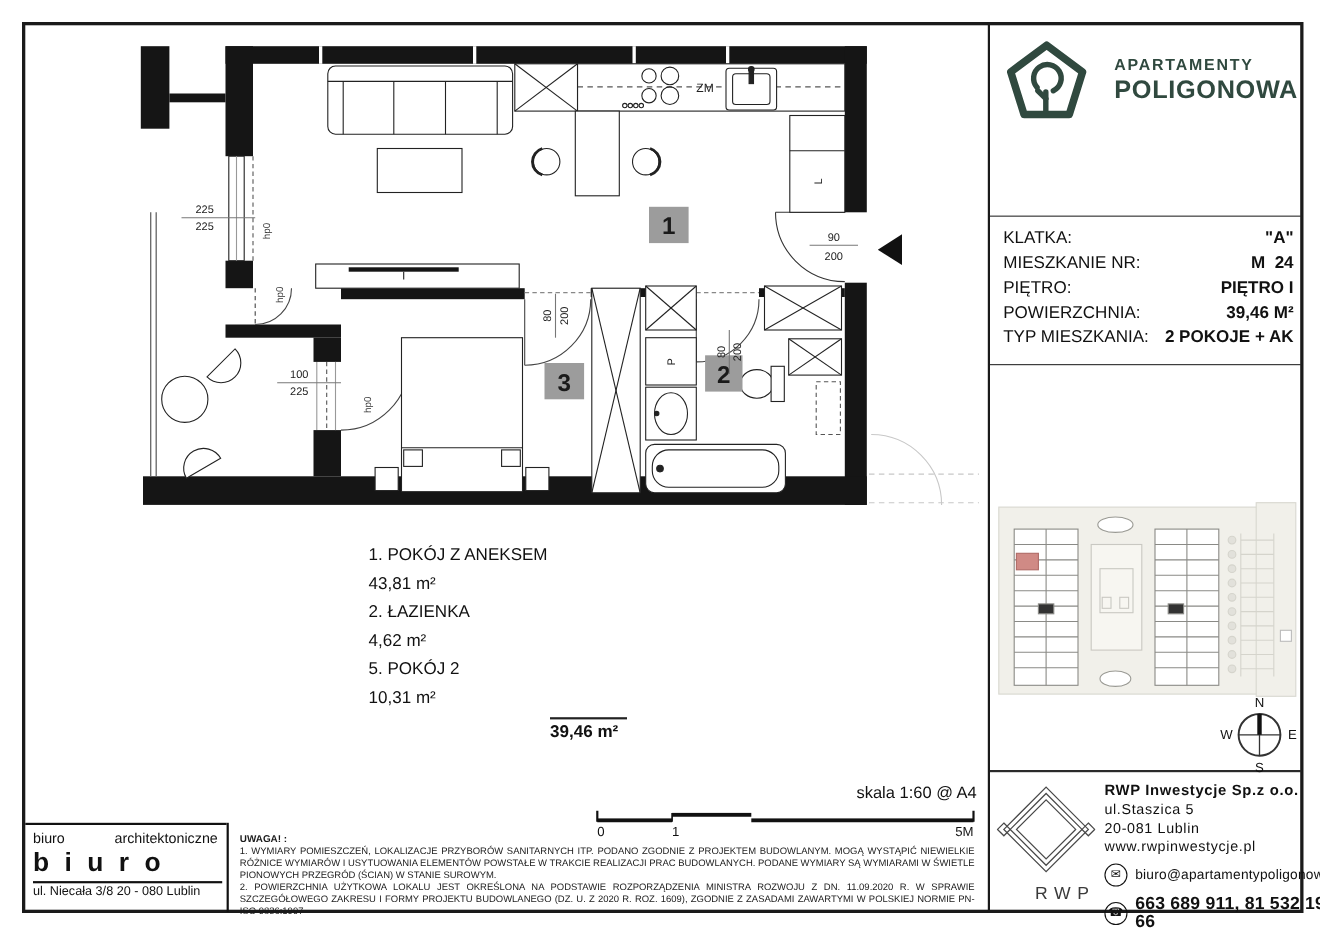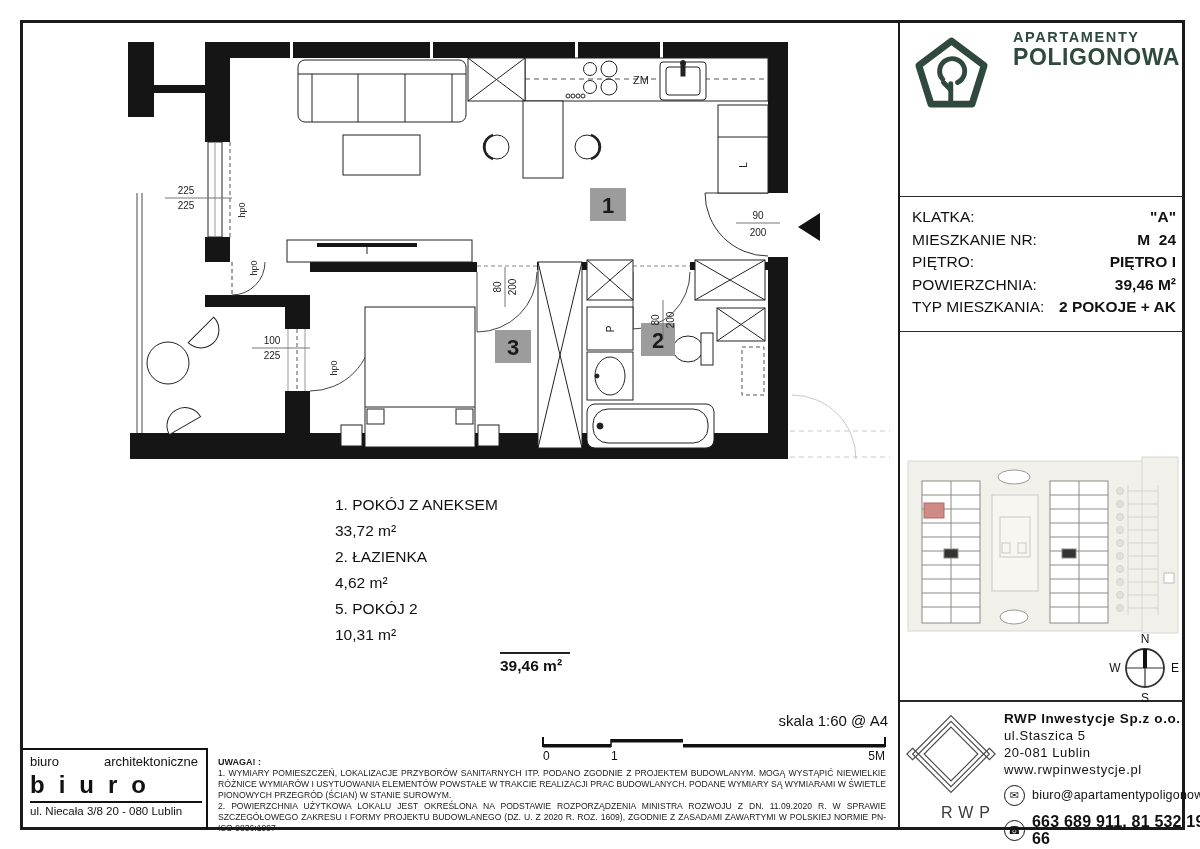--- a/index.html
+++ b/index.html
@@ -4,21 +4,21 @@
 <style>
   html,body{margin:0;padding:0;background:#fff;}
   .page{position:relative;width:1200px;height:849px;background:#fff;overflow:hidden;
         font-family:"Liberation Sans",sans-serif;color:#111;}
   .frame{position:absolute;left:20px;top:20px;width:1165px;height:810px;
          border:3px solid #1a1a1a;box-sizing:border-box;}
   .vdiv{position:absolute;left:898px;top:20px;width:2px;height:810px;background:#1a1a1a;}
   .hline{position:absolute;background:#2a2a2a;height:1px;}
 
   
-  .logo{position:absolute;left:912px;top:30px;width:268px;display:flex;gap:22px;}
+  .logo{position:absolute;left:912px;top:30px;width:268px;display:flex;align-items:center;gap:22px;}
   .brand{display:flex;flex-direction:column;line-height:1.05;}
   .brand .l1{font-size:14.5px;font-weight:bold;letter-spacing:1.6px;}
   .brand .l2{font-size:23px;font-weight:bold;letter-spacing:.6px;}
   .details{position:absolute;left:912px;top:206px;width:264px;}
   .drow{display:flex;justify-content:space-between;font-size:15.5px;line-height:22.5px;}
   .drow .lab{color:#111;}
   .drow .val{font-weight:bold;text-align:right;white-space:pre;}
 
   .minimap{position:absolute;left:904px;top:455px;}
   .compass{position:absolute;left:1105px;top:630px;}
@@ -457,21 +457,21 @@
         <text x="543" y="291">80</text>
         <line x1="523" y1="295" x2="563" y2="295" stroke="#777"></line>
         <text x="543" y="306">200</text>
       </g>
     </svg>
   </div>
 
   <div class="roomlist">
     <div class="rrow">
         <span class="nm">1. POKÓJ Z ANEKSEM</span>
-        <span class="ar">33,72 m²</span>
+        <span class="ar">43,81 m²</span>
       </div>
     <div class="rrow">
         <span class="nm">2. ŁAZIENKA</span>
         <span class="ar">4,62 m²</span>
       </div>
     <div class="rrow">
         <span class="nm">5. POKÓJ 2</span>
         <span class="ar">10,31 m²</span>
       </div>
     <div class="totline"></div>

